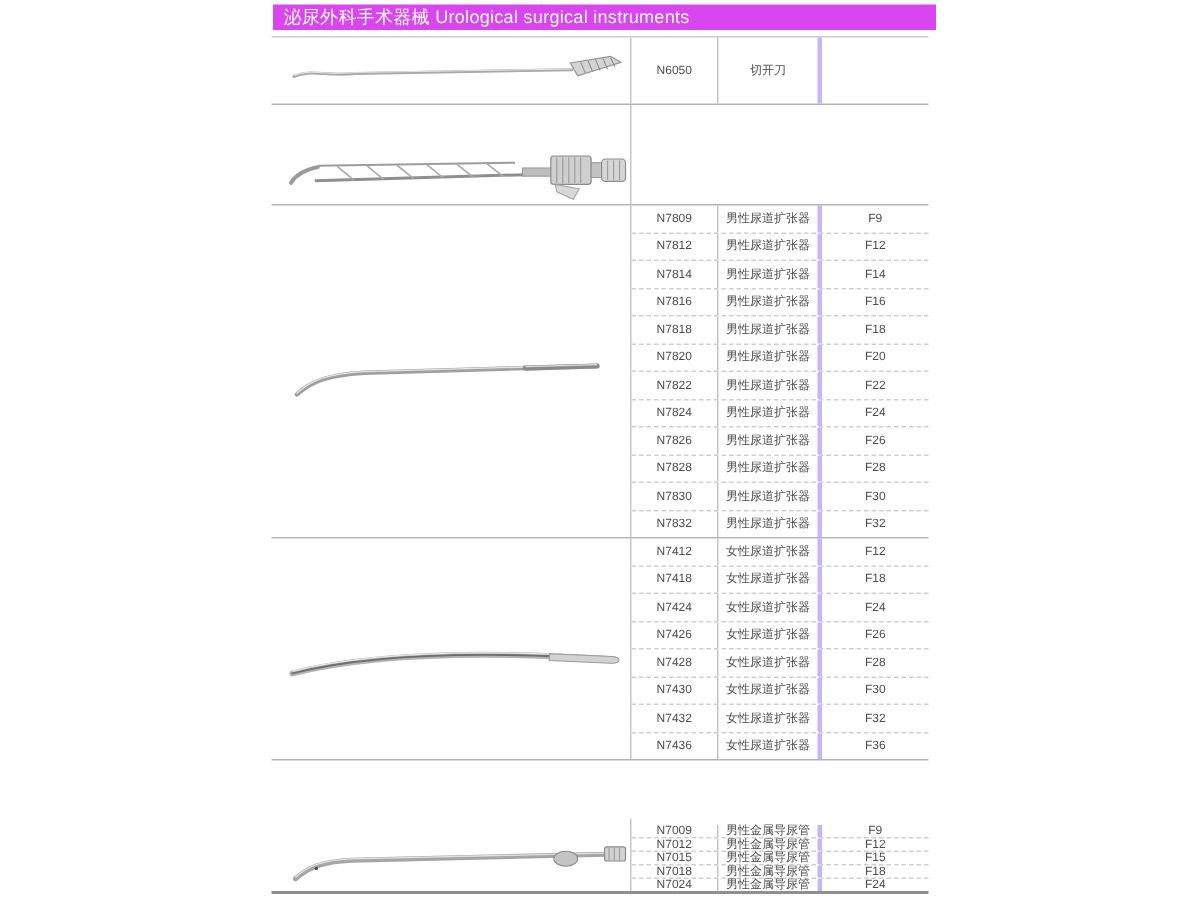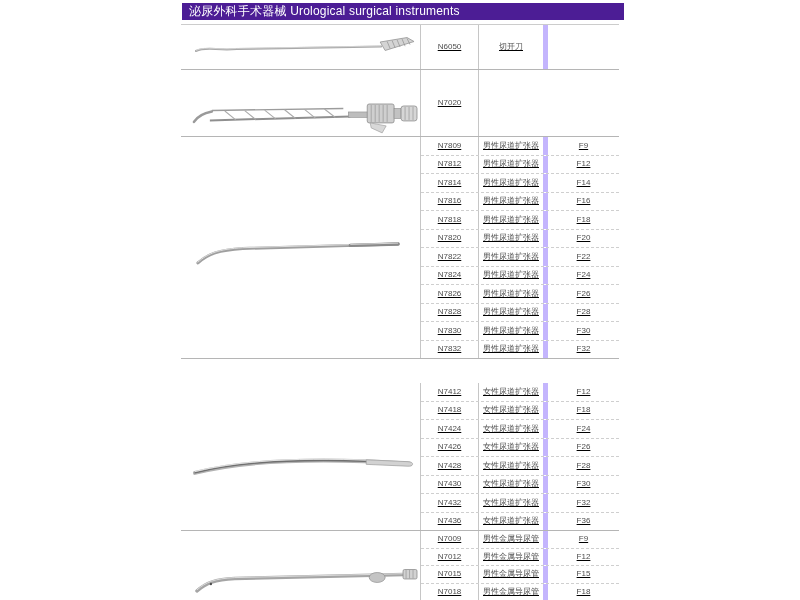--- a/index.html
+++ b/index.html
@@ -4,45 +4,45 @@
 <style>
   html,body{margin:0;padding:0;}
   body{
     width:800px;height:600px;position:relative;background:#ffffff;
     font-family:"Liberation Sans","DejaVu Sans",sans-serif;overflow:hidden;
   }
   *{box-sizing:border-box;}
 
   .title-bar{
     position:absolute;left:182px;top:3px;width:442px;height:17px;
-    background:#4c1d95;color:#ffffff;font-size:12px;line-height:17px;
+    background:#d946ef;color:#ffffff;font-size:12px;line-height:17px;
     padding-left:7px;white-space:nowrap;letter-spacing:.2px;
   }
 
   .product-table{
     position:absolute;left:181px;top:24px;width:438px;
     border-top:1px solid #cccccc;
   }
   .section{
     display:flex;border-bottom:1px solid #b5b5b5;
   }
   .section.last{border-bottom:2px solid #8f8f8f;}
   .img-cell{
     width:240px;min-width:240px;border-right:1px solid #c6c6c6;
     display:flex;align-items:center;justify-content:center;overflow:hidden;
   }
-  .rows{flex:1;display:flex;flex-direction:column;text-decoration:underline;}
+  .rows{flex:1;display:flex;flex-direction:column;}
   .row{flex:1;display:flex;border-bottom:1px dashed #cfcfcf;}
   .row.last{border-bottom:none;}
   .cell{
     display:flex;align-items:center;justify-content:center;
     font-size:8px;color:#4d4d4d;line-height:1;
   }
   .code{width:58px;border-right:1px solid #c6c6c6;}
-  .name{width:69px;border-right:5px solid #c4b5fd;}
+  .name{width:69px;border-right:3px solid #c4b5fd;}
   .size{flex:1;}
   svg{display:block;}
 </style>
 </head>
 <body>
 
 <div class="title-bar">
   <span>泌尿外科手术器械 Urological surgical instruments</span>
 </div>
 
@@ -75,21 +75,20 @@
     <rect x="187" y="33" width="27" height="19" rx="2" fill="#cfcfcf" stroke="#8c8c8c" stroke-width="0.8"></rect>
     <path d="M191,34 V51 M195,34 V51 M199,34 V51 M203,34 V51 M207,34 V51" stroke="#9d9d9d" stroke-width="0.8"></path>
     <rect x="214" y="37.5" width="7" height="10" fill="#c2c2c2" stroke="#8c8c8c" stroke-width="0.6"></rect>
     <rect x="221" y="35" width="16" height="15" rx="2.5" fill="#d6d6d6" stroke="#8c8c8c" stroke-width="0.8"></rect>
     <path d="M225,36 V49 M229,36 V49 M233,36 V49" stroke="#9d9d9d" stroke-width="0.8"></path>
     <polygon points="190,52 206,55 202,62 191,57" fill="#d8d8d8" stroke="#a2a2a2" stroke-width="0.7"></polygon>
   </svg>
       </div>
     <div class="rows">
         <div class="row last">
-    <div class="cell code">N7020</div>
   </div>
       </div>
   </div>
     <div class="section" style="height: 222px; justify-content: flex-end;">
     <div class="img-cell">
         <svg width="240" height="50" viewBox="0 0 240 50">
     <path d="M17,40 C27,31 38,27 62,25.5 L218,21" fill="none" stroke="#9f9f9f" stroke-width="3" stroke-linecap="round"></path>
     <path d="M17,39.2 C27,30.2 38,26.2 62,24.7 L218,20.3" fill="none" stroke="#e4e4e4" stroke-width="0.9" stroke-linecap="round"></path>
     <line x1="170" y1="22.4" x2="218" y2="21" stroke="#8a8a8a" stroke-width="3.4" stroke-linecap="round"></line>
     <line x1="170" y1="21.4" x2="218" y2="20.1" stroke="#dedede" stroke-width="0.9"></line>
@@ -151,21 +150,21 @@
     <div class="cell name">男性尿道扩张器</div>
     <div class="cell size">F30</div>
   </div>
         <div class="row last">
     <div class="cell code">N7832</div>
     <div class="cell name">男性尿道扩张器</div>
     <div class="cell size">F32</div>
   </div>
       </div>
   </div>
-    <div class="section" style="height: 148px; margin-top: 24px;">
+    <div class="section" style="height: 148px;">
     <div class="img-cell">
         <svg width="240" height="50" viewBox="0 0 240 50">
     <path d="M14,41 C65,28 135,25.5 229,31.5" fill="none" stroke="#b3b3b3" stroke-width="4" stroke-linecap="round"></path>
     <path d="M14,41 C65,28 135,25.5 229,31.5" fill="none" stroke="#6f6f6f" stroke-width="1.3" stroke-linecap="round"></path>
     <path d="M14,39.6 C65,26.8 135,24.3 229,30.3" fill="none" stroke="#e8e8e8" stroke-width="0.9"></path>
     <path d="M186,27.8 L228,29.7 Q233,30 232.5,32.5 Q232,34.6 227,34.2 L186,32.4 Z" fill="#d2d2d2" stroke="#9a9a9a" stroke-width="0.7"></path>
   </svg>
       </div>
     <div class="rows">
         <div class="row">
@@ -203,21 +202,21 @@
     <div class="cell name">女性尿道扩张器</div>
     <div class="cell size">F32</div>
   </div>
         <div class="row last">
     <div class="cell code">N7436</div>
     <div class="cell name">女性尿道扩张器</div>
     <div class="cell size">F36</div>
   </div>
       </div>
   </div>
-    <div class="section last" style="height: 89px;">
+    <div class="section last" style="height: 89px; align-items: flex-end;">
     <div class="img-cell">
         <svg width="240" height="48" viewBox="0 0 240 48">
     <path d="M16,40 C25,32 34,28.5 54,27.5 L224,23.5" fill="none" stroke="#a5a5a5" stroke-width="3.4" stroke-linecap="round"></path>
     <path d="M16,39 C25,31 34,27.6 54,26.6 L224,22.7" fill="none" stroke="#e0e0e0" stroke-width="0.9"></path>
     <circle cx="30" cy="33" r="1.2" fill="#4f4f4f"></circle>
     <ellipse cx="197" cy="26.5" rx="8" ry="5" fill="#c4c4c4" stroke="#8d8d8d" stroke-width="0.7"></ellipse>
     <rect x="223" y="18.5" width="14" height="9.5" rx="1.5" fill="#d2d2d2" stroke="#8c8c8c" stroke-width="0.8"></rect>
     <path d="M226,19 V27.5 M229.5,19 V27.5 M233,19 V27.5" stroke="#9d9d9d" stroke-width="0.8"></path>
   </svg>
       </div>

